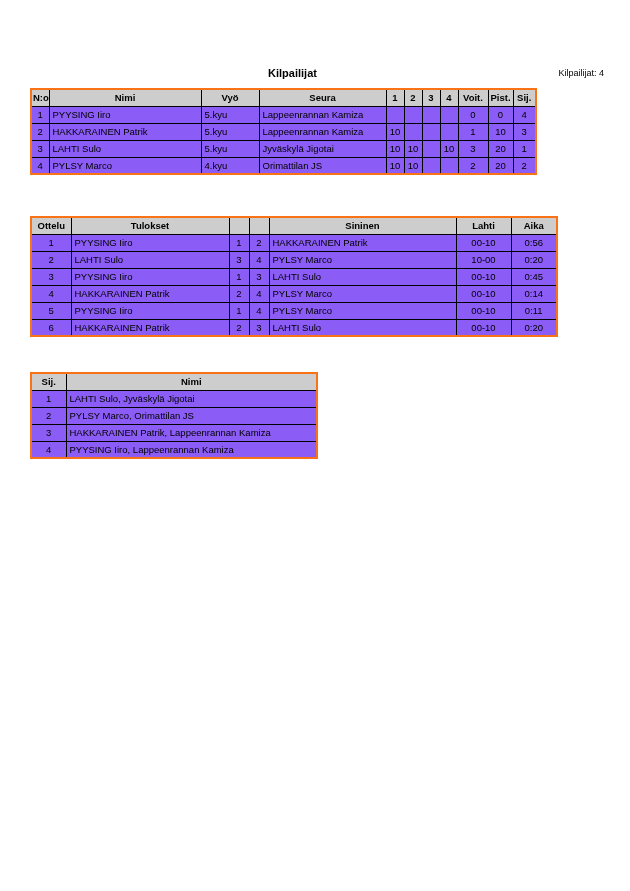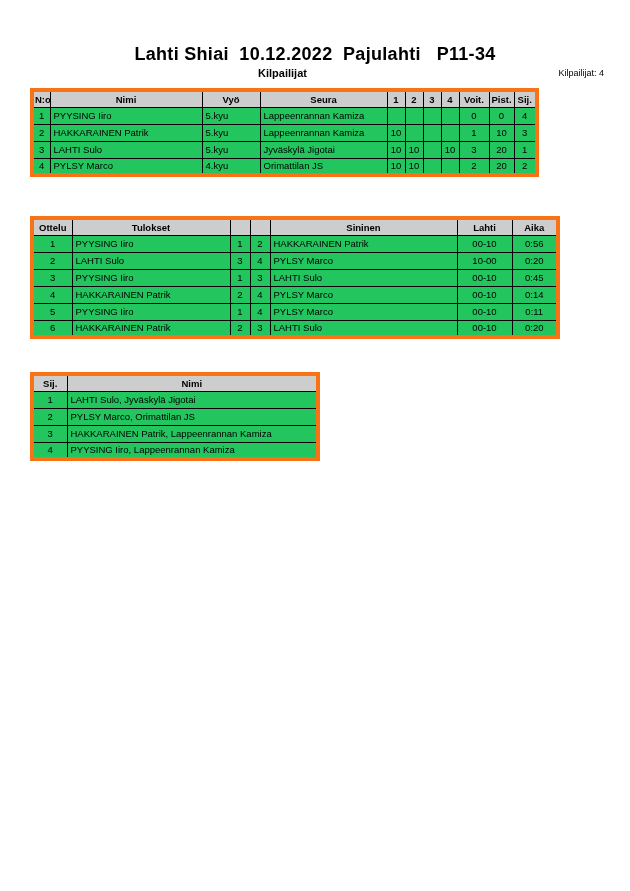--- a/index.html
+++ b/index.html
@@ -17,30 +17,30 @@
     text-align: center; font-size: 18px; font-weight: bold;
     white-space: pre; letter-spacing: 0.3px;
   }
   .meta {
     position: absolute; top: 68px; right: 26px;
     font-size: 9px;
   }
   .section-title {
     position: absolute; font-size: 11px; font-weight: bold; text-align: center;
   }
-  .st1 { top: 67px;  left: 30px; width: 505px; }
+  .st1 { top: 67px;  left: 40px; width: 505px; }
   .st2 { top: 196px; left: 30px; width: 526px; }
   .st3 { top: 353px; left: 30px; width: 286px; }
 
   table {
     position: absolute;
     border-collapse: collapse;
     table-layout: fixed;
-    background: #22c55e;
-    border: 4px solid #f97316;
+    background: #8b5cf6;
+    border: 2px solid #f97316;
   }
   .tbl1 { top: 88px;  left: 30px; width: 505px; }
   .tbl2 { top: 216px; left: 30px; width: 526px; }
   .tbl3 { top: 372px; left: 30px; width: 286px; }
 
   th, td {
     border: 1px solid #000;
     font-size: 9.5px;
     height: 17px;
     padding: 0 3px;
@@ -55,21 +55,20 @@
     padding: 0 1px;
   }
   td { text-align: left; }
   td.center { text-align: center; }
 </style>
 </head>
 <body>
 
 <div class="page">
 
-  <div class="title">Lahti Shiai  10.12.2022  Pajulahti   P11-34</div>
   <div class="meta">Kilpailijat: 4</div>
 
   <div class="section-title st1">Kilpailijat</div>
   <table class="tbl1">
     <colgroup>
       <col style="width:18px">
         <col style="width:152px">
         <col style="width:58px">
         <col style="width:127px">
       <col style="width:18px">

